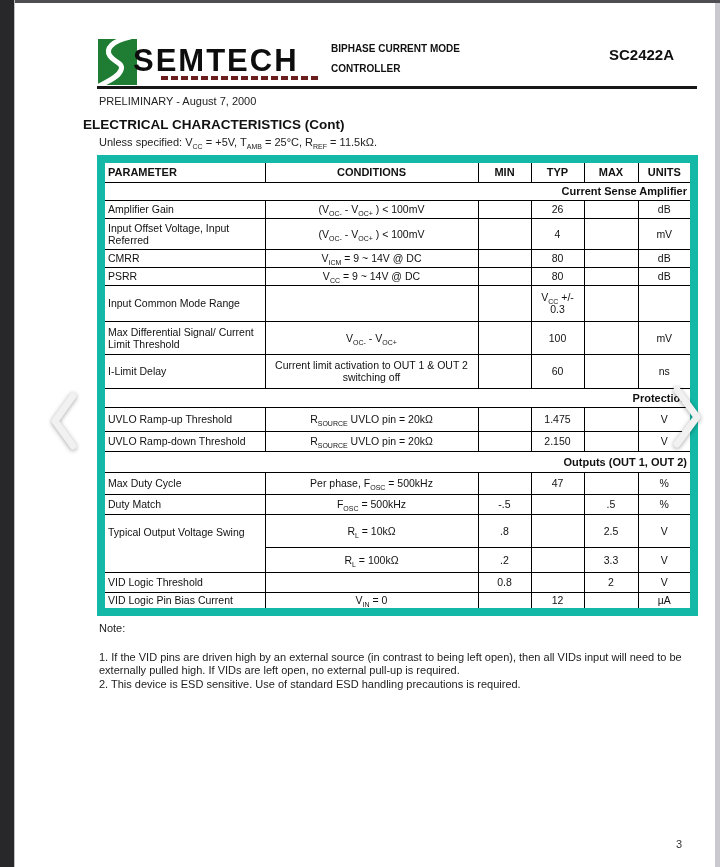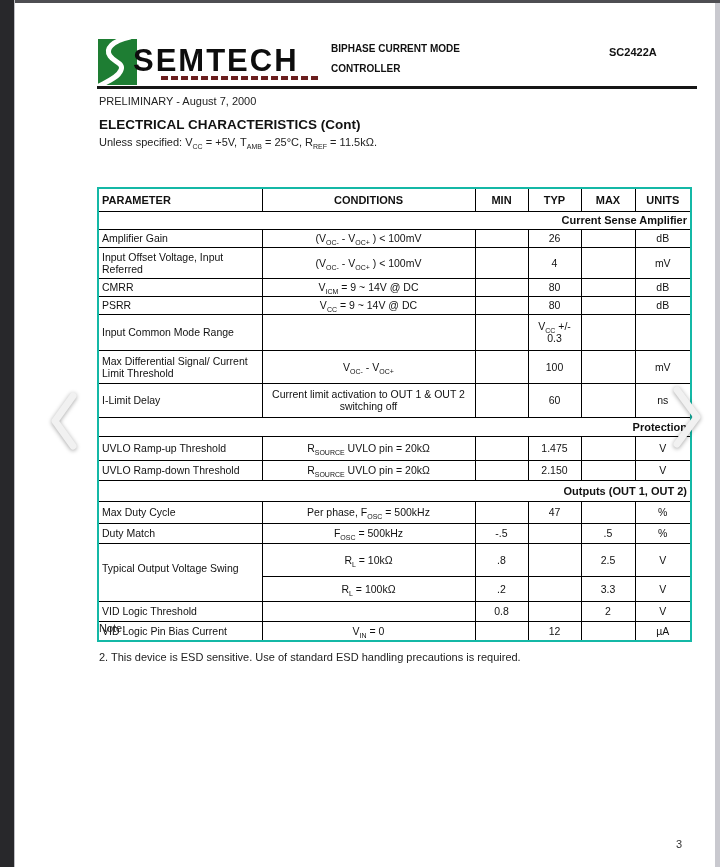--- a/index.html
+++ b/index.html
@@ -11,35 +11,35 @@
   .rightbar { position: absolute; right: 0; top: 3px; width: 5px; height: 864px; background: #c9c9cf; }
 
   .page { position: absolute; left: 15px; top: 3px; width: 700px; height: 864px; background: #fff; }
 
   
   .logo-graphic { position: absolute; left: 82px; top: 34px; }
   .brand { position: absolute; left: 118px; top: 40px; font-size: 31px; font-weight: 800; letter-spacing: 2px; color: #0d0d0d; }
   .logo-tagline { position: absolute; left: 146px; top: 73px; width: 158px; height: 4px;
                   background: repeating-linear-gradient(90deg, #6a1d1d 0 7px, rgba(106,29,29,0) 7px 10px); }
   .doc-title { position: absolute; left: 316px; top: 36px; font-size: 10px; font-weight: bold; line-height: 20px; color: #111; }
-  .part-number { position: absolute; left: 594px; top: 43px; font-size: 11px; font-weight: bold; color: #111; }
+  .part-number { position: absolute; left: 594px; top: 43px; font-size: 15px; font-weight: bold; color: #111; }
   .header-rule { position: absolute; left: 82px; top: 83px; width: 600px; height: 3px; background: #161616; }
   .status-line { position: absolute; left: 84px; top: 92px; font-size: 11px; color: #222; }
-  .section-title { position: absolute; left: 84px; top: 114px; font-size: 13.5px; font-weight: bold; color: #111; }
+  .section-title { position: absolute; left: 68px; top: 114px; font-size: 13.5px; font-weight: bold; color: #111; }
   .conditions-note { position: absolute; left: 84px; top: 133px; font-size: 11px; color: #222; }
 
   
   .spec-table { position: absolute; left: 82px; top: 152px; border-collapse: collapse; table-layout: fixed; width: 593px;
-                border: 2px solid #14b8a6; background: #fff; margin-top: 32px; }
+                border: 8px solid #14b8a6; background: #fff; }
   .spec-table th, .spec-table td { border: 1px solid #000; font-size: 10.5px; color: #111;
                 padding: 1px 3px; text-align: center; vertical-align: middle; overflow: hidden; }
   .spec-table th { font-size: 11px; font-weight: bold; }
   .spec-table th.param-h, .spec-table td.param { text-align: left; }
   .spec-table tr.section td { text-align: right; font-weight: bold; font-size: 11px; padding-left: 20px; }
-  .spec-table td.vtop { vertical-align: top; padding-top: 18px; }
+  .spec-table td.vtop { vertical-align: top; padding-top: 11px; }
   sub { font-size: 7px; line-height: 0; }
 
   
   .note-block { position: absolute; left: 84px; top: 619px; width: 604px; font-size: 11px; line-height: 13.5px; color: #222; }
   .note-label { margin-bottom: 15px; }
 
   .page-number { position: absolute; left: 661px; top: 835px; font-size: 11px; color: #333; }
 
   
   .chev { position: absolute; z-index: 5; cursor: pointer;
@@ -220,20 +220,21 @@
         <td></td>
         <td>12</td>
         <td></td>
         <td>µA</td>
       </tr>
     </tbody>
       </table>
 
     <div class="note-block">
       <div class="note-label">Note:</div>
+      <div>1. If the VID pins are driven high by an external source (in contrast to being left open), then all VIDs input will need to be externally pulled high. If VIDs are left open, no external pull-up is required.</div>
       <div>2. This device is ESD sensitive. Use of standard ESD handling precautions is required.</div>
     </div>
 
     <div class="page-number">3</div>
   </div>
 
   <svg class="chev chev-left" width="38" height="62" viewBox="0 0 38 62">
     <polyline points="27,6 9,31 27,56"></polyline>
   </svg>
   <svg class="chev chev-right" width="38" height="66" viewBox="0 0 38 66">

